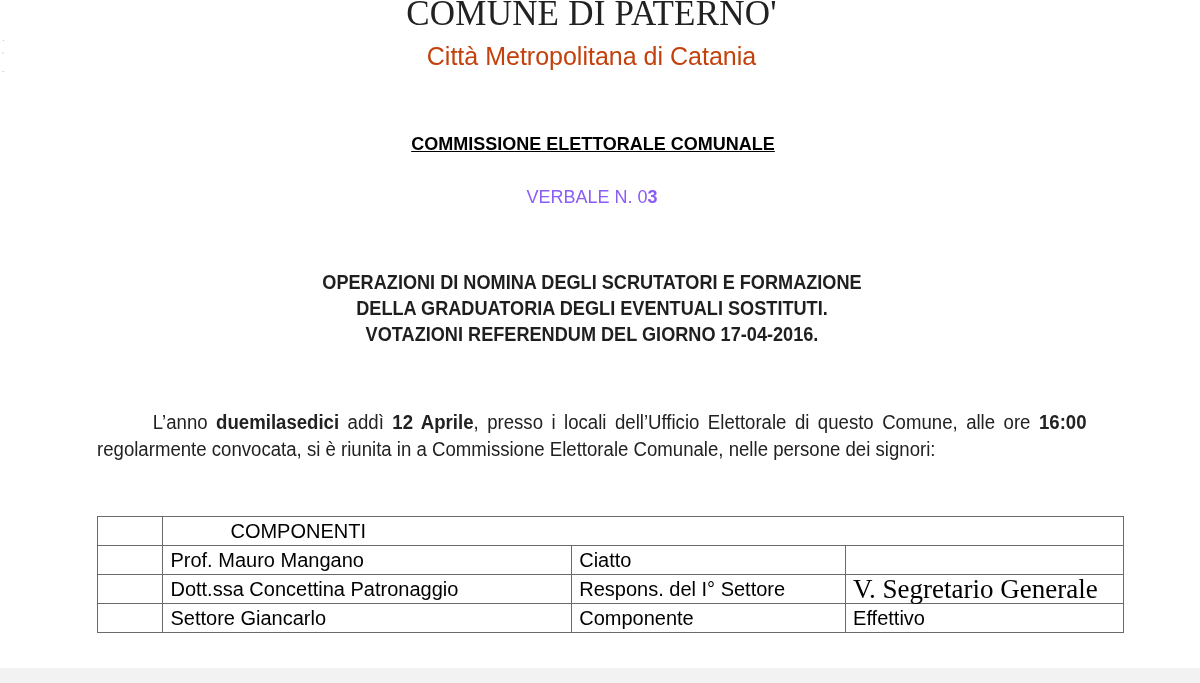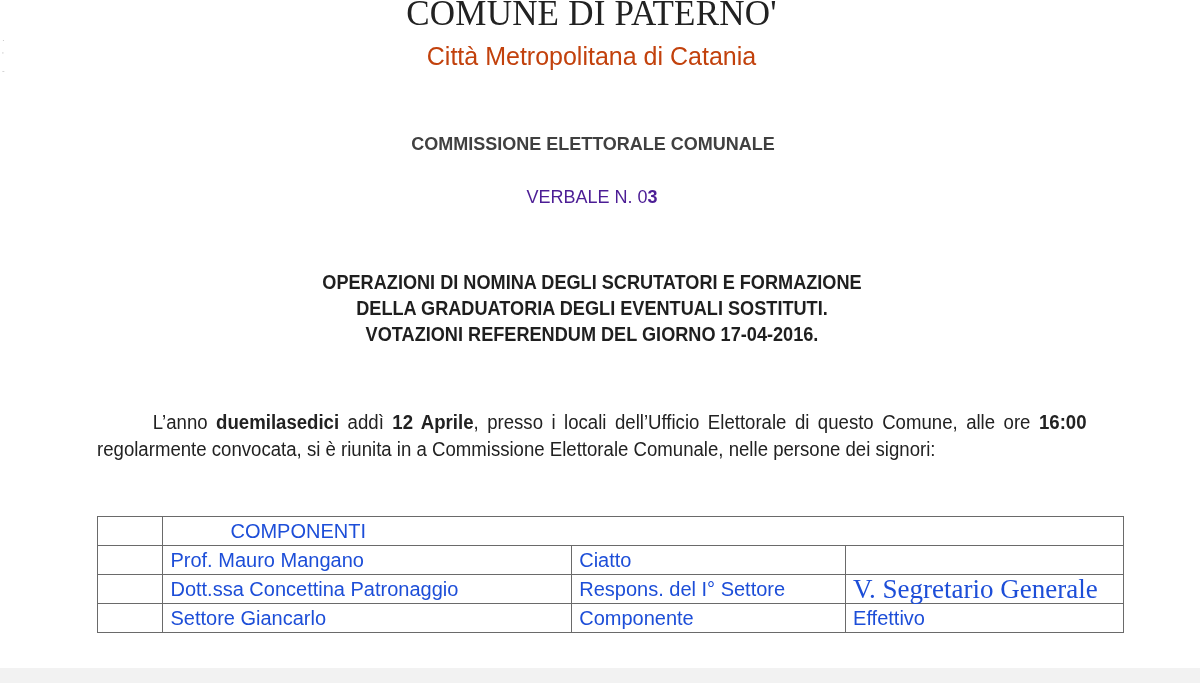--- a/index.html
+++ b/index.html
@@ -56,30 +56,31 @@
       color: #c2410c;
     }
     .commission {
       position: absolute;
       left: 0; width: 1186px;
       top: 134px;
       text-align: center;
       font-family: "Liberation Sans", sans-serif;
       font-weight: bold;
       font-size: 18px;
-      color: #404040;
+      color: #000000;
+      text-decoration: underline;
     }
     .verbale {
       position: absolute;
       left: 0; width: 1184px;
       top: 187px;
       text-align: center;
       font-family: "Liberation Sans", sans-serif;
       font-size: 18px;
-      color: #4c1d95;
+      color: #8b5cf6;
     }
     .verbale b { font-weight: bold; }
     .heading-block {
       position: absolute;
       left: 0; width: 1184px;
       top: 269px;
       text-align: center;
       font-family: "Liberation Sans", sans-serif;
       font-weight: bold;
       font-size: 19.5px;
@@ -104,21 +105,21 @@
     }
     .paragraph .indent { display: inline-block; width: 60px; }
     .paragraph b { font-weight: bold; }
     table.members {
       position: absolute;
       left: 97px; top: 516px;
       width: 1027px;
       border-collapse: collapse;
       font-family: "Liberation Sans", sans-serif;
       font-size: 20px;
-      color: #1d4ed8;
+      color: #000000;
     }
     table.members td {
       border: 1.5px solid #6a6a6a;
       padding: 0 0 0 7px;
       height: 28px;
       line-height: 28px;
       white-space: nowrap;
       vertical-align: middle;
     }
     table.members td.c0 { width: 64px; padding: 0; }

